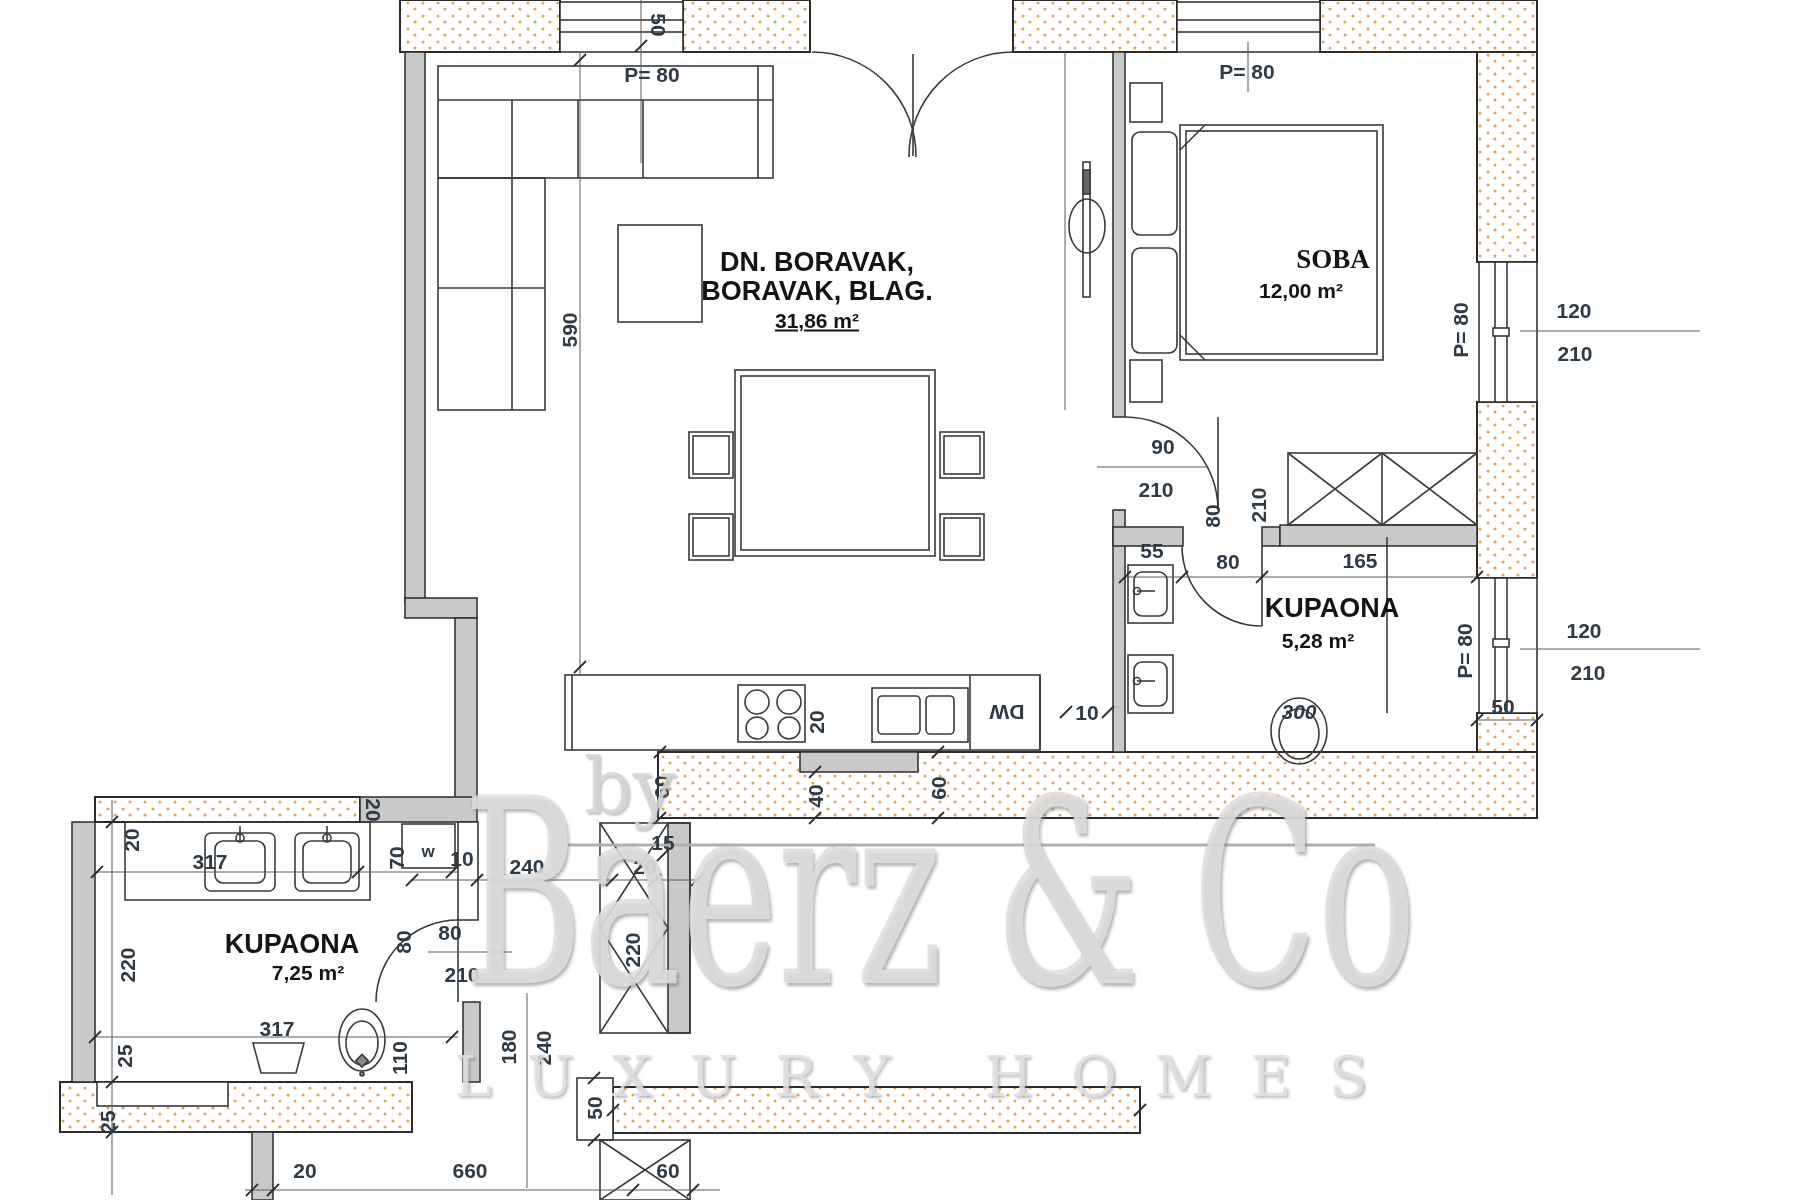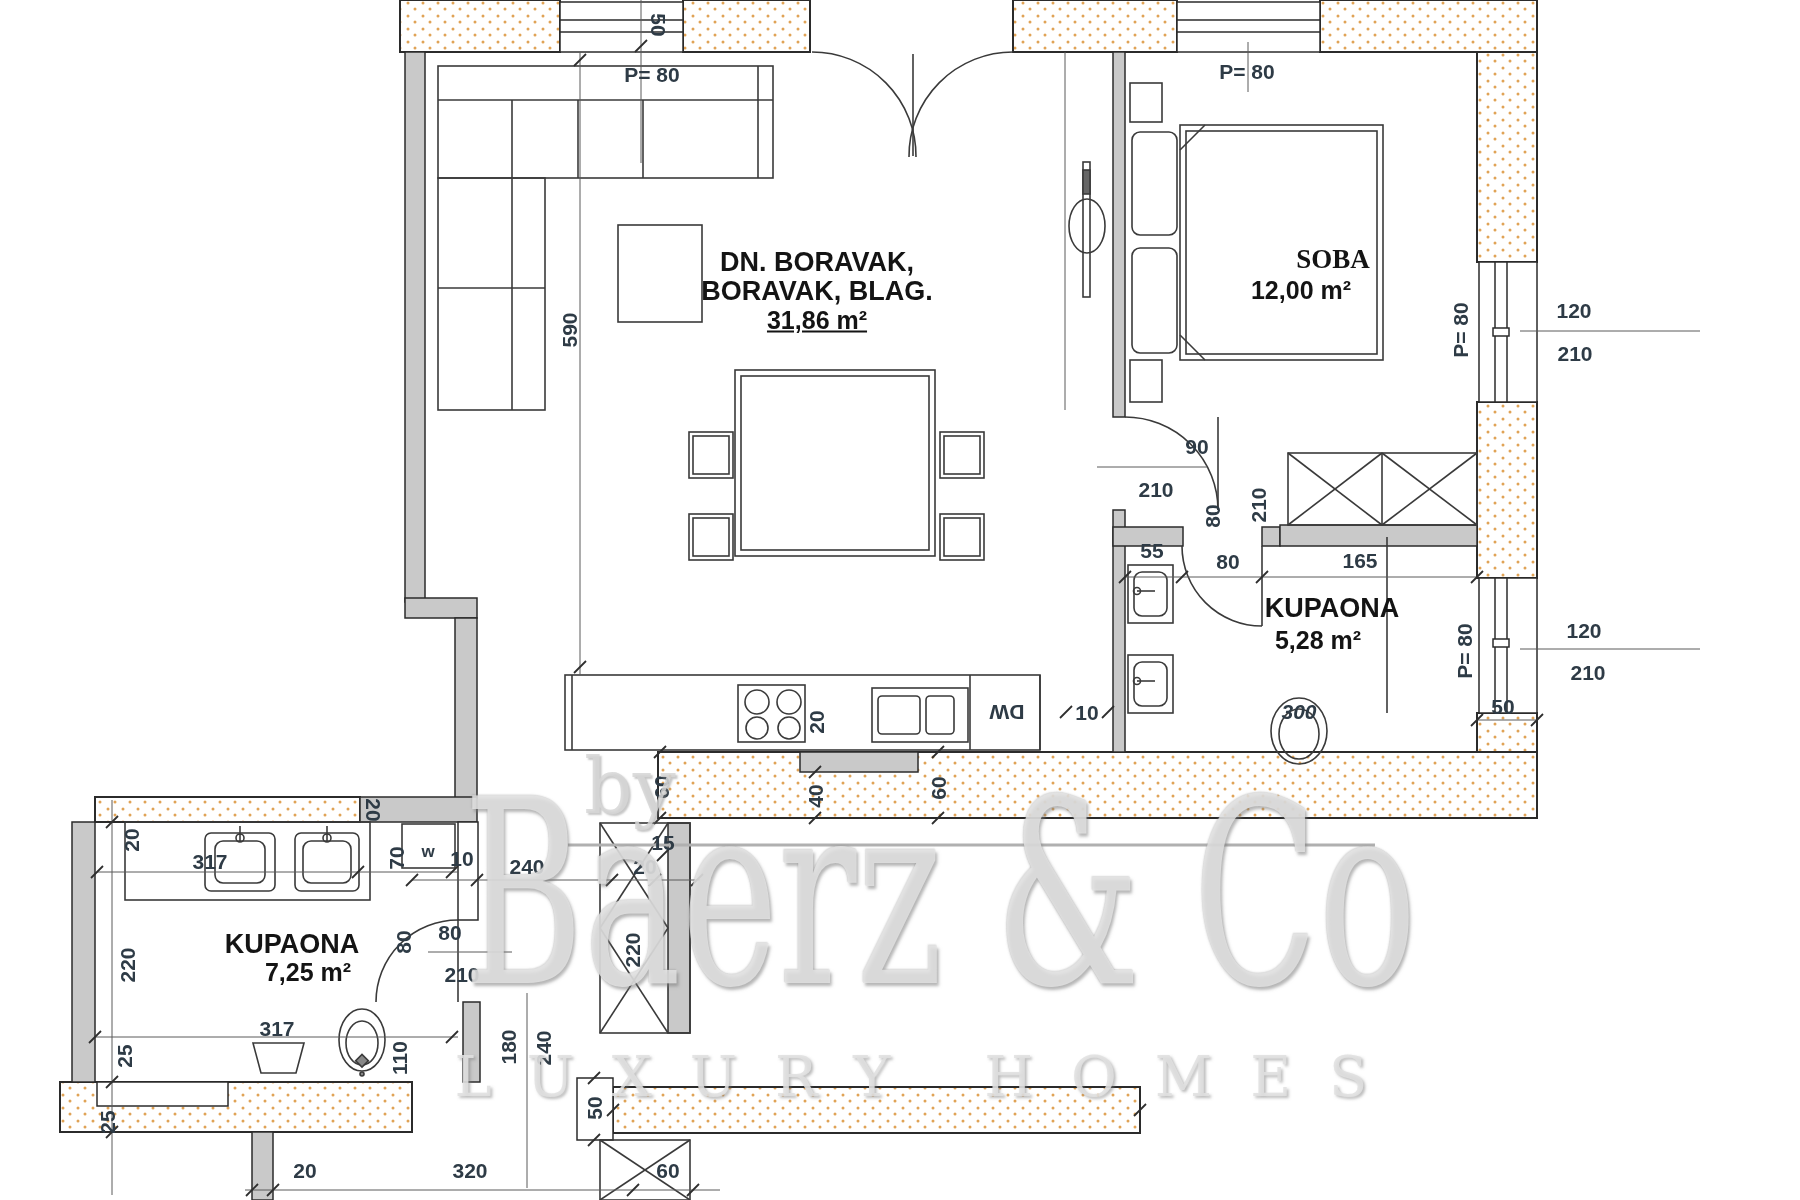--- a/index.html
+++ b/index.html
@@ -4,21 +4,21 @@
 <style>
   html,body{margin:0;padding:0;background:#ffffff;}
   #canvas{position:relative;width:1800px;height:1200px;background:#ffffff;overflow:hidden;
           font-family:"Liberation Sans",sans-serif;}
   #plan-svg{position:absolute;left:0;top:0;z-index:1;}
   #labels{position:absolute;left:0;top:0;width:100%;height:100%;z-index:3;}
   .dim{position:absolute;font-weight:700;font-size:21px;color:#2e3b46;white-space:nowrap;
        transform:translate(-50%,-50%);line-height:1;}
   .room-line{position:absolute;font-weight:700;font-size:27px;color:#141414;white-space:nowrap;
        transform:translate(-50%,-50%);line-height:1;}
-  .room-area{font-size:25px;}
+  .room-area{font-size:21px;}
   #watermark{position:absolute;left:0;top:0;width:100%;height:100%;z-index:5;pointer-events:none;}
   .wm-by{position:absolute;left:584px;top:742px;font-family:"DejaVu Serif",serif;
        font-size:76px;color:rgba(214,214,214,0.85);text-shadow:2px 2px 2px rgba(130,130,130,0.45);}
   .wm-brand{position:absolute;left:0;right:0;top:766px;text-align:center;font-family:"DejaVu Serif",serif;
        font-size:256px;line-height:1;color:rgba(228,228,228,0.82);
        transform:translateX(40px) scaleX(0.64);
        text-shadow:3px 3px 4px rgba(120,120,120,0.55),-1px -1px 2px rgba(150,150,150,0.35);}
   .wm-tag{position:absolute;left:0;right:0;top:1044px;text-align:center;font-family:"DejaVu Serif",serif;
        font-size:56px;letter-spacing:38px;color:rgba(224,224,224,0.88);
        transform:translateX(30px);
@@ -266,21 +266,21 @@
     <line x1="607" y1="1116" x2="619" y2="1104"></line>
         <line x1="1134" y1="1116" x2="1146" y2="1104"></line>
   </g>
 </svg>
 
 <div id="labels">
       <span class="dim" style="left: 658px; top: 25px; transform: translate(-50%, -50%) rotate(90deg);">50</span>
       <span class="dim" style="left: 652px; top: 74px; transform: translate(-50%, -50%) rotate(0deg);">P= 80</span>
       <span class="dim" style="left: 1247px; top: 71px; transform: translate(-50%, -50%) rotate(0deg);">P= 80</span>
       <span class="dim" style="left: 569px; top: 330px; transform: translate(-50%, -50%) rotate(-90deg);">590</span>
-      <span class="dim" style="left: 1197px; top: 446px; transform: translate(-50%, -50%) rotate(0deg);">90</span>
+      <span class="dim" style="left: 1163px; top: 446px; transform: translate(-50%, -50%) rotate(0deg);">90</span>
       <span class="dim" style="left: 1156px; top: 489px; transform: translate(-50%, -50%) rotate(0deg);">210</span>
       <span class="dim" style="left: 1212px; top: 516px; transform: translate(-50%, -50%) rotate(-90deg);">80</span>
       <span class="dim" style="left: 1258px; top: 505px; transform: translate(-50%, -50%) rotate(-90deg);">210</span>
       <span class="dim" style="left: 1152px; top: 550px; transform: translate(-50%, -50%) rotate(0deg);">55</span>
       <span class="dim" style="left: 1228px; top: 561px; transform: translate(-50%, -50%) rotate(0deg);">80</span>
       <span class="dim" style="left: 1360px; top: 560px; transform: translate(-50%, -50%) rotate(0deg);">165</span>
       <span class="dim" style="left: 1460px; top: 330px; transform: translate(-50%, -50%) rotate(-90deg);">P= 80</span>
       <span class="dim" style="left: 1574px; top: 310px; transform: translate(-50%, -50%) rotate(0deg);">120</span>
       <span class="dim" style="left: 1575px; top: 353px; transform: translate(-50%, -50%) rotate(0deg);">210</span>
       <span class="dim" style="left: 1464px; top: 651px; transform: translate(-50%, -50%) rotate(-90deg);">P= 80</span>
@@ -294,21 +294,21 @@
       <span class="dim" style="left: 938px; top: 788px; transform: translate(-50%, -50%) rotate(-90deg);">60</span>
       <span class="dim" style="left: 1087px; top: 712px; transform: translate(-50%, -50%) rotate(0deg);">10</span>
       <span class="dim" style="left: 663px; top: 842px; transform: translate(-50%, -50%) rotate(0deg);">15</span>
       <span class="dim" style="left: 527px; top: 866px; transform: translate(-50%, -50%) rotate(0deg);">240</span>
       <span class="dim" style="left: 645px; top: 866px; transform: translate(-50%, -50%) rotate(0deg);">20</span>
       <span class="dim" style="left: 632px; top: 950px; transform: translate(-50%, -50%) rotate(-90deg);">220</span>
       <span class="dim" style="left: 594px; top: 1108px; transform: translate(-50%, -50%) rotate(-90deg);">50</span>
       <span class="dim" style="left: 508px; top: 1047px; transform: translate(-50%, -50%) rotate(-90deg);">180</span>
       <span class="dim" style="left: 543px; top: 1048px; transform: translate(-50%, -50%) rotate(-90deg);">240</span>
       <span class="dim" style="left: 305px; top: 1170px; transform: translate(-50%, -50%) rotate(0deg);">20</span>
-      <span class="dim" style="left: 470px; top: 1170px; transform: translate(-50%, -50%) rotate(0deg);">320</span>
+      <span class="dim" style="left: 470px; top: 1170px; transform: translate(-50%, -50%) rotate(0deg);">660</span>
       <span class="dim" style="left: 668px; top: 1170px; transform: translate(-50%, -50%) rotate(0deg);">60</span>
       <span class="dim" style="left: 373px; top: 810px; transform: translate(-50%, -50%) rotate(90deg);">20</span>
       <span class="dim" style="left: 396px; top: 858px; transform: translate(-50%, -50%) rotate(-90deg);">70</span>
       <span class="dim" style="left: 428px; top: 851px; font-size: 17px; transform: translate(-50%, -50%) rotate(0deg);">w</span>
       <span class="dim" style="left: 462px; top: 858px; transform: translate(-50%, -50%) rotate(0deg);">10</span>
       <span class="dim" style="left: 403px; top: 942px; transform: translate(-50%, -50%) rotate(-90deg);">80</span>
       <span class="dim" style="left: 450px; top: 932px; transform: translate(-50%, -50%) rotate(0deg);">80</span>
       <span class="dim" style="left: 462px; top: 974px; transform: translate(-50%, -50%) rotate(0deg);">210</span>
       <span class="dim" style="left: 131px; top: 840px; transform: translate(-50%, -50%) rotate(-90deg);">20</span>
       <span class="dim" style="left: 127px; top: 965px; transform: translate(-50%, -50%) rotate(-90deg);">220</span>

